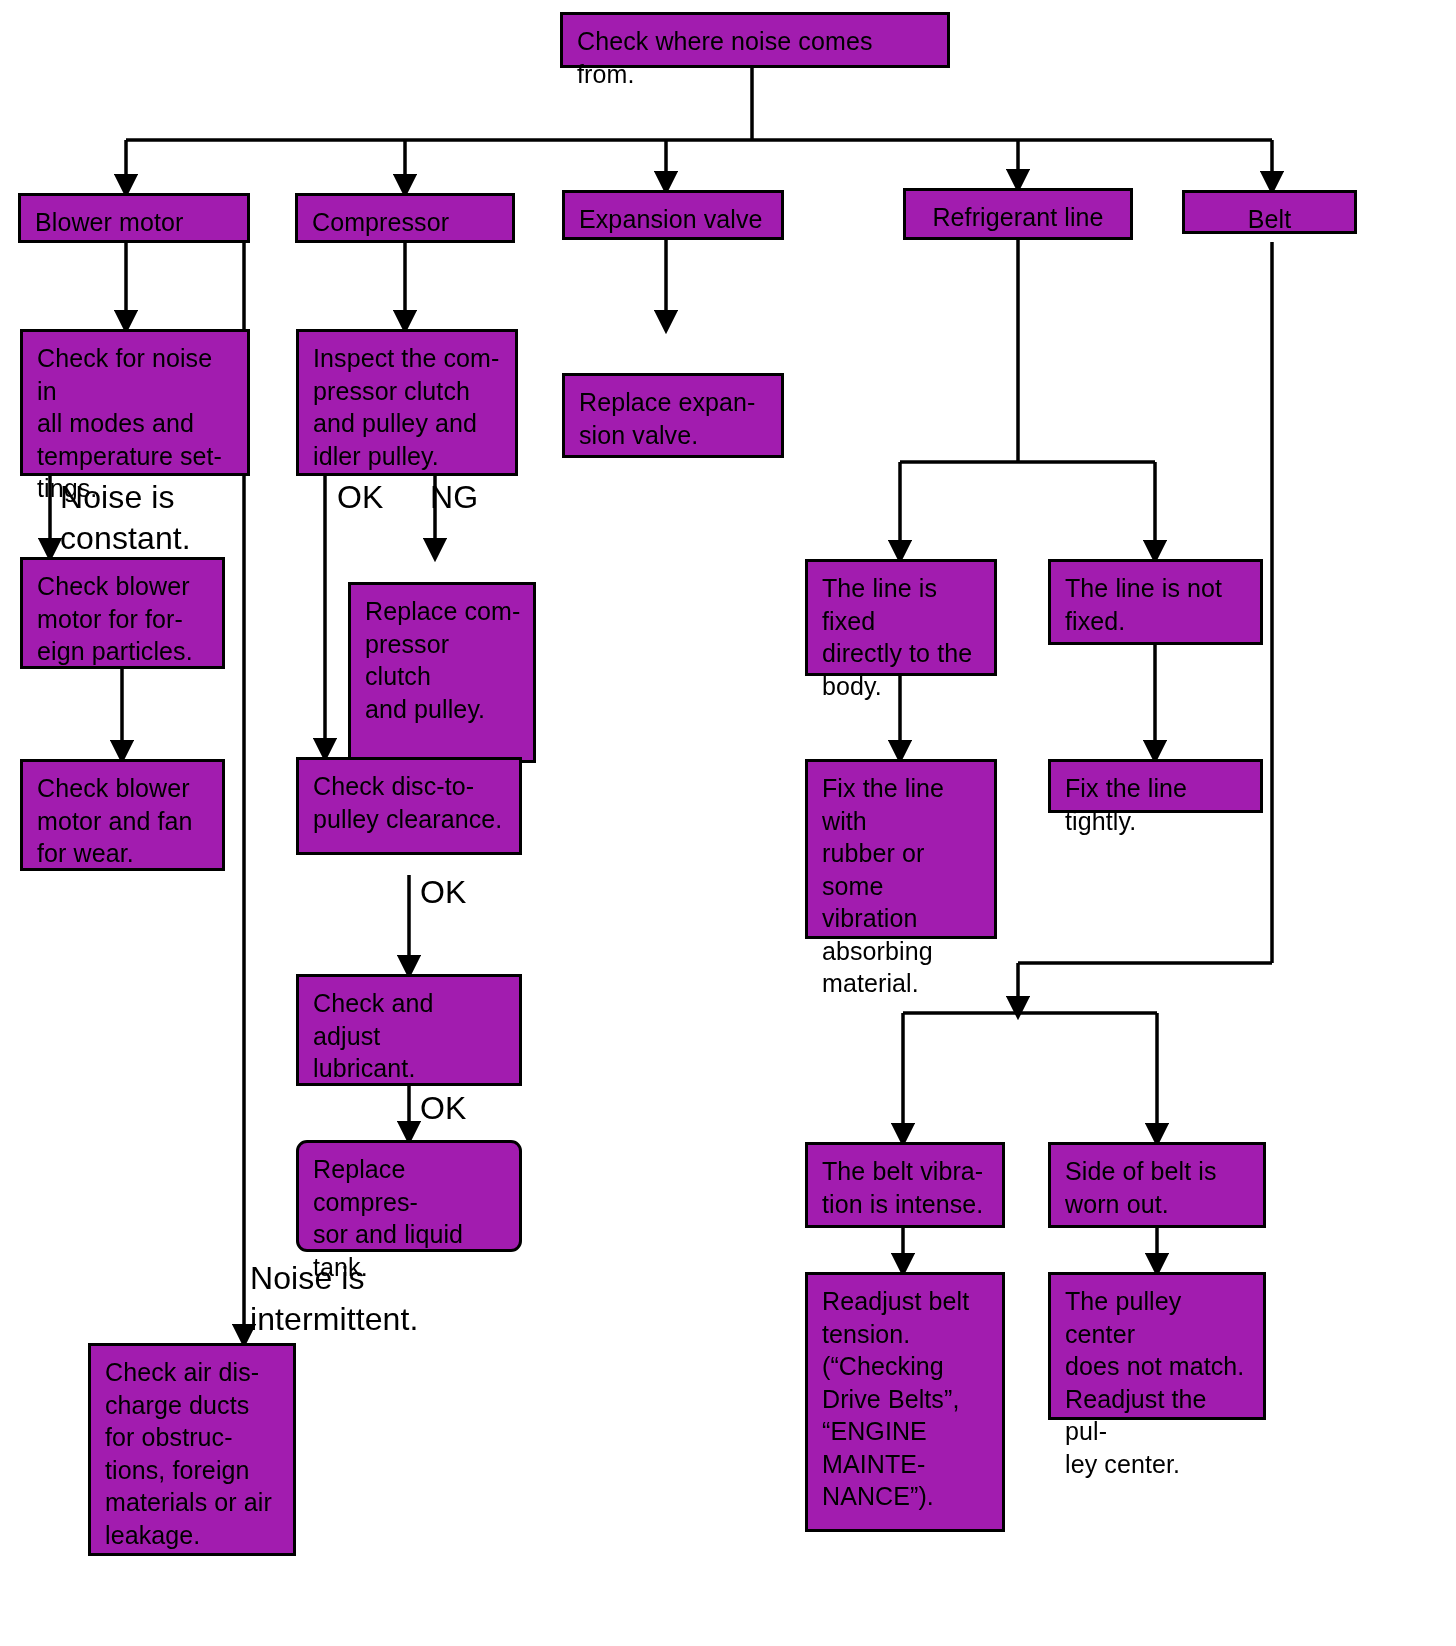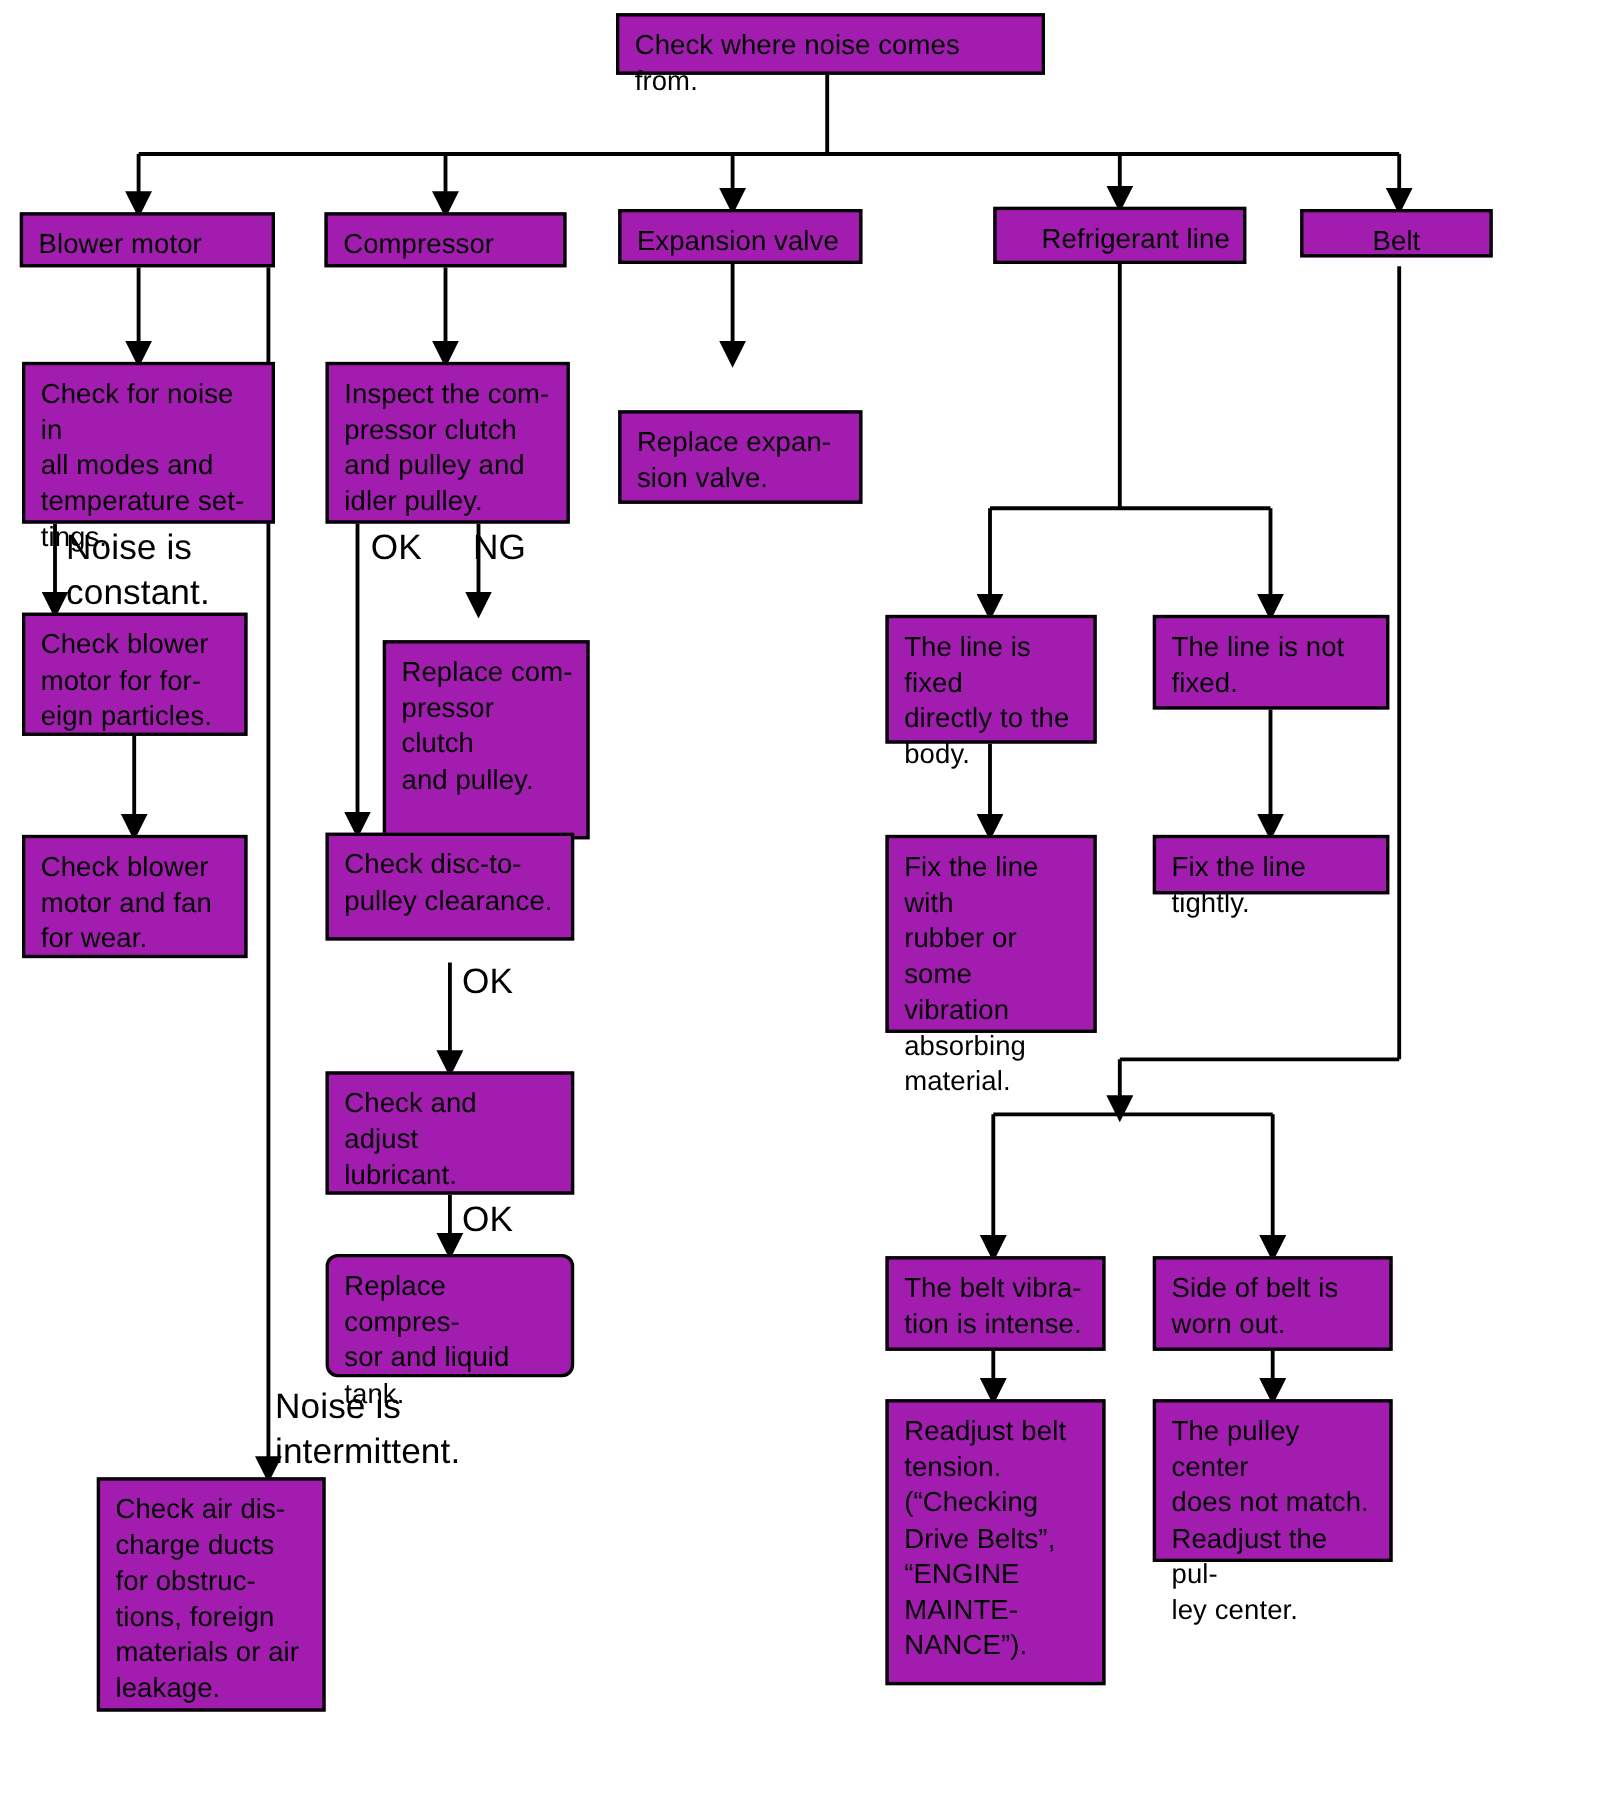--- a/index.html
+++ b/index.html
@@ -112,21 +112,21 @@
   </svg>
 
   <div class="node" style="left:560px;top:12px;width:390px;height:56px;">Check where noise comes from.</div>
 
   <div class="node" style="left:18px;top:193px;width:232px;height:50px;">Blower motor</div>
 
   <div class="node" style="left:295px;top:193px;width:220px;height:50px;">Compressor</div>
 
   <div class="node" style="left:562px;top:190px;width:222px;height:50px;">Expansion valve</div>
 
-  <div class="node center" style="left:903px;top:188px;width:230px;height:52px;text-align:right;">Refrigerant line</div>
+  <div class="node center" style="left:903px;top:188px;width:230px;height:52px;">Refrigerant line</div>
 
   <div class="node center" style="left:1182px;top:190px;width:175px;height:44px;">Belt</div>
 
   <div class="node" style="left:20px;top:329px;width:230px;height:147px;">Check for noise in
 all modes and
 temperature set-
 tings.</div>
 
   <div class="node" style="left:20px;top:557px;width:205px;height:112px;">Check blower
 motor for for-

